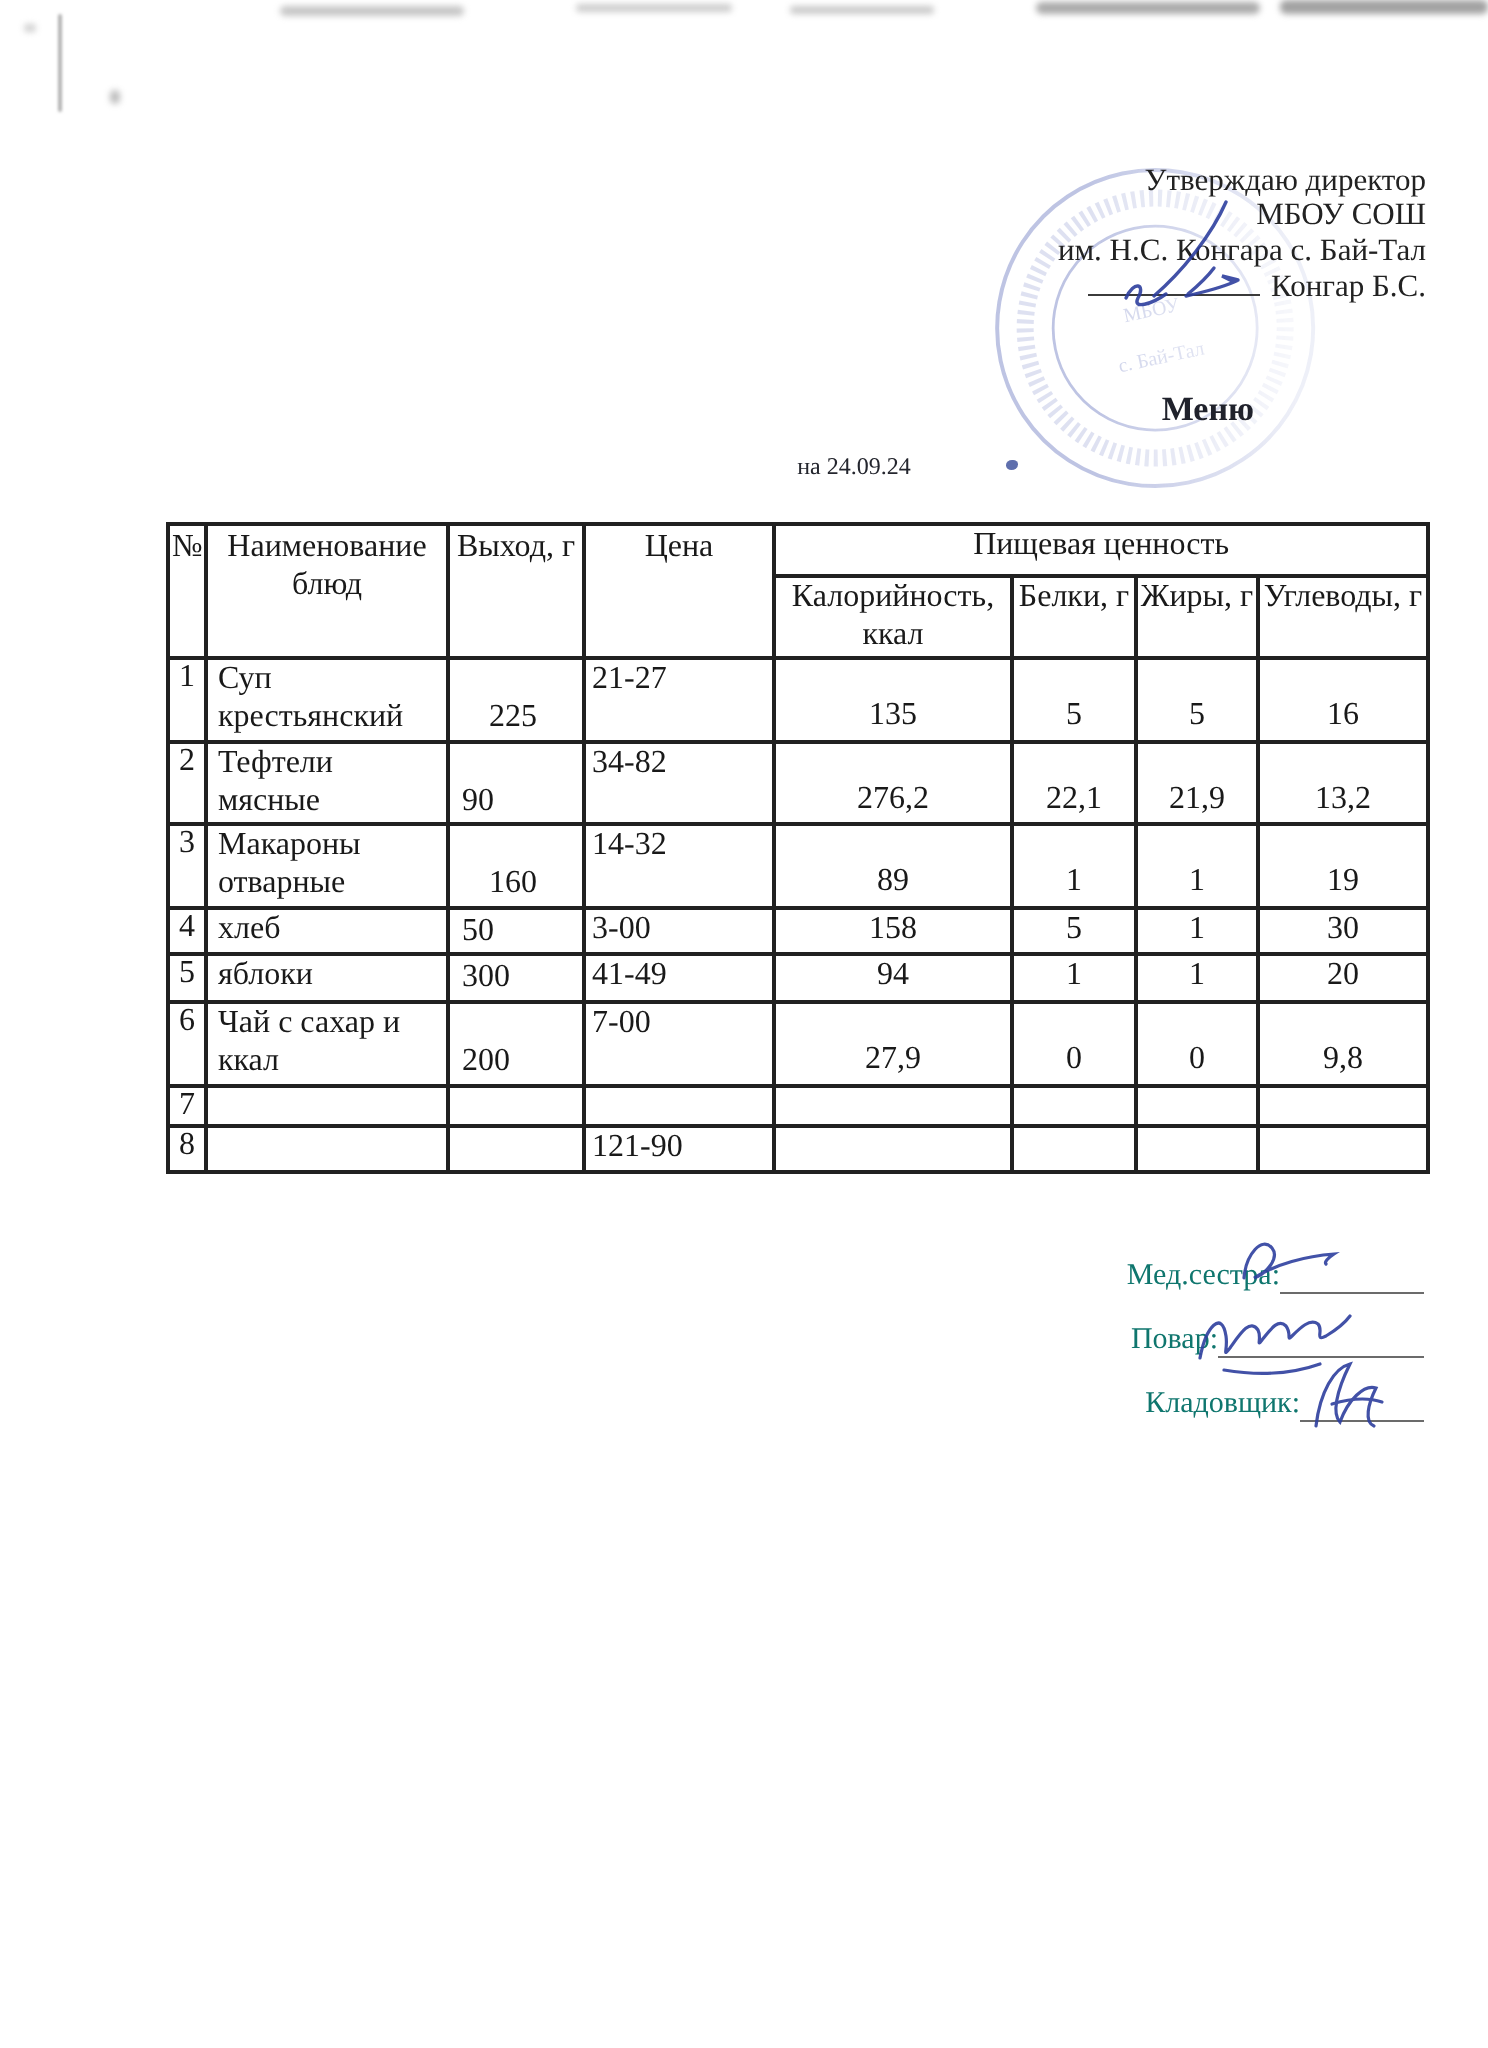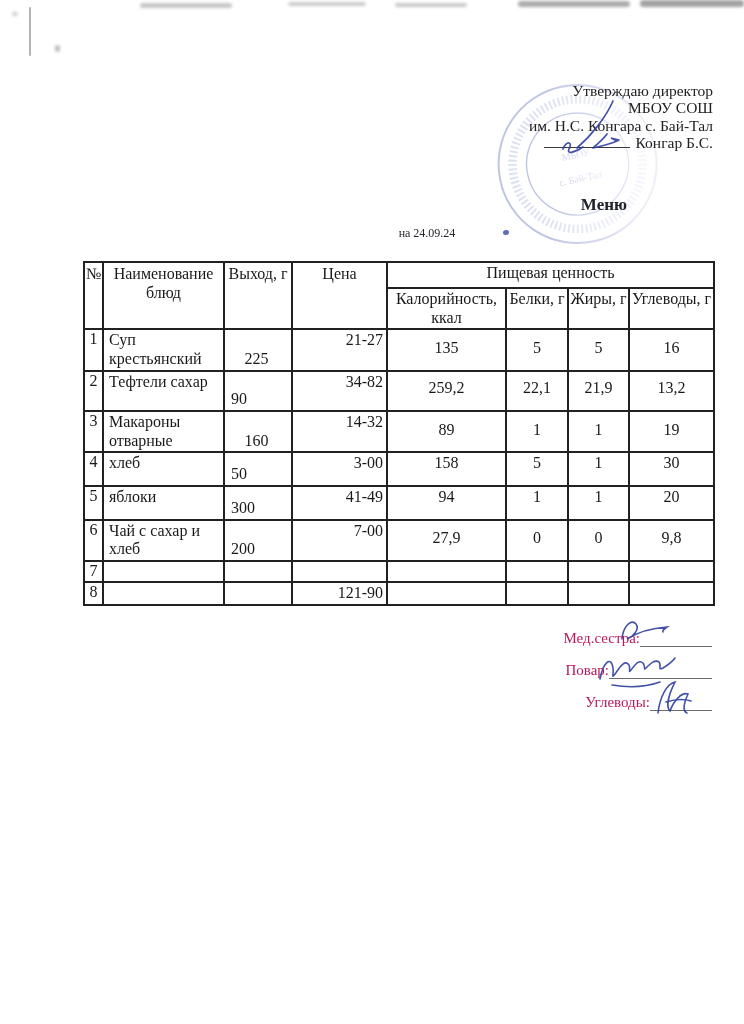--- a/index.html
+++ b/index.html
@@ -69,39 +69,39 @@
   }
   table.menu{border:2.5px solid #1a1a1a;}
   thead th{font-weight:normal;text-align:center;vertical-align:top;padding:1px 1px;}
   thead tr.h1 th{height:22px;}
   thead tr.h2 th{height:34px;}
   th.merged{vertical-align:top;padding-top:2px;}
   tbody td{padding:1px 3px;}
   td.col-num{text-align:center;vertical-align:top;padding:0;}
   td.col-name{text-align:left;vertical-align:top;padding:1px 14px 1px 5px;margin-top:28px;}
   td.col-weight{text-align:left;vertical-align:bottom;padding-left:6px;}
-  td.col-price{text-align:right;vertical-align:top;}
-  td.col-val{text-align:center;vertical-align:bottom;padding-bottom:12px;}
+  td.col-price{text-align:left;vertical-align:top;}
+  td.col-val{text-align:center;vertical-align:bottom;padding-bottom:2px;}
   
   tbody tr:nth-child(1) td.col-weight,
   tbody tr:nth-child(3) td.col-weight{text-align:center;padding-left:0;}
   
   tbody tr:nth-child(1){height:41px;}
   tbody tr:nth-child(2){height:40px;}
   tbody tr:nth-child(3){height:39px;}
   tbody tr:nth-child(4){height:20px;}
   tbody tr:nth-child(5){height:19px;}
   tbody tr:nth-child(6){height:40px;}
   tbody tr:nth-child(7){height:19px;}
   tbody tr:nth-child(8){height:20px;}
 
   
   .sign-row{
     position:absolute;right:32px;display:flex;align-items:flex-end;
-    font-size:15px;color:#be185d;white-space:nowrap;
+    font-size:15px;color:#0f766e;white-space:nowrap;
   }
   .sign-row .line{border-bottom:1.2px solid #6b6b6b;height:13px;}
   .sr-1{top:630px;}
   .sr-1 .line{width:72px;}
   .sr-2{top:662px;}
   .sr-2 .line{width:103px;}
   .sr-3{top:694px;}
   .sr-3 .line{width:62px;}
   .bottom-sigs{position:absolute;left:540px;top:605px;}
 </style>
@@ -190,24 +190,24 @@
           <td class="col-name">Суп крестьянский</td>
           <td class="col-weight">225</td>
           <td class="col-price">21-27</td>
           <td class="col-val">135</td>
           <td class="col-val">5</td>
           <td class="col-val">5</td>
           <td class="col-val">16</td>
         </tr>
         <tr>
           <td class="col-num">2</td>
-          <td class="col-name">Тефтели сахар</td>
+          <td class="col-name">Тефтели мясные</td>
           <td class="col-weight">90</td>
           <td class="col-price">34-82</td>
-          <td class="col-val">259,2</td>
+          <td class="col-val">276,2</td>
           <td class="col-val">22,1</td>
           <td class="col-val">21,9</td>
           <td class="col-val">13,2</td>
         </tr>
         <tr>
           <td class="col-num">3</td>
           <td class="col-name">Макароны отварные</td>
           <td class="col-weight">160</td>
           <td class="col-price">14-32</td>
           <td class="col-val">89</td>
@@ -230,21 +230,21 @@
           <td class="col-name">яблоки</td>
           <td class="col-weight">300</td>
           <td class="col-price">41-49</td>
           <td class="col-val">94</td>
           <td class="col-val">1</td>
           <td class="col-val">1</td>
           <td class="col-val">20</td>
         </tr>
         <tr>
           <td class="col-num">6</td>
-          <td class="col-name">Чай с сахар и хлеб</td>
+          <td class="col-name">Чай с сахар и ккал</td>
           <td class="col-weight">200</td>
           <td class="col-price">7-00</td>
           <td class="col-val">27,9</td>
           <td class="col-val">0</td>
           <td class="col-val">0</td>
           <td class="col-val">9,8</td>
         </tr>
         <tr>
           <td class="col-num">7</td>
           <td class="col-name"></td>
@@ -271,21 +271,21 @@
 
   <div class="sign-row sr-1">
     <span>Мед.сестра:</span>
       <span class="line"></span>
   </div>
   <div class="sign-row sr-2">
     <span>Повар:</span>
       <span class="line"></span>
   </div>
   <div class="sign-row sr-3">
-    <span>Углеводы:</span>
+    <span>Кладовщик:</span>
       <span class="line"></span>
   </div>
 
   <div class="bottom-sigs">
     <svg width="200" height="120" viewBox="0 0 200 120">
       <g fill="none" stroke="#2e3f9e" stroke-width="1.6" stroke-linecap="round" opacity="0.9">
 
         <path d="M 82,34 c 1,-12 9,-21 14,-15 c 4,5 -3,13 -9,15 c 11,-7 26,-11 40,-12 c -3,2 -5,4 -4,5"></path>
 
         <path d="M 60,74 c 3,-16 11,-24 13,-11 c 1,7 -2,11 2,6 c 5,-7 10,-15 14,-9 c 2,4 -1,9 2,5 c 4,-5 8,-11 12,-7 c 3,4 0,8 3,5 c 4,-4 9,-9 13,-6 c 3,3 -2,9 4,6 c 5,-3 9,-6 12,-10"></path>

